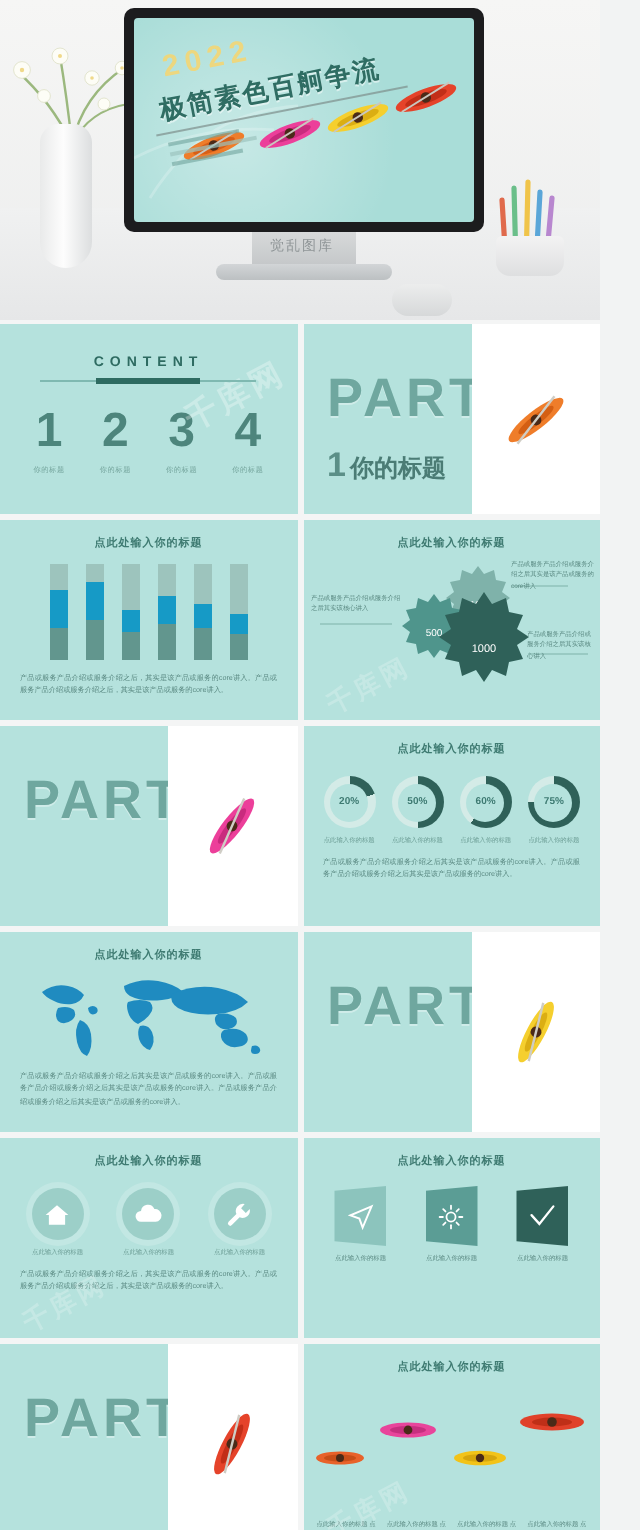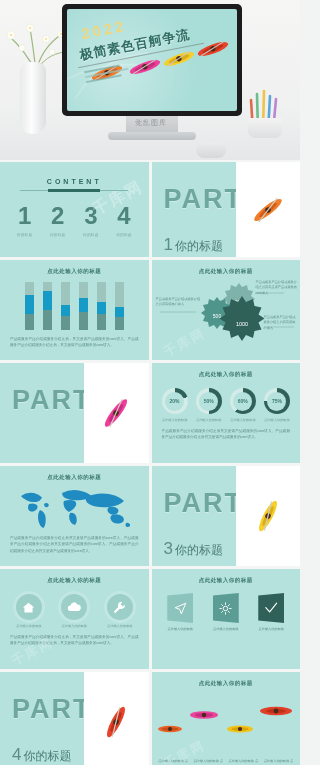--- a/index.html
+++ b/index.html
@@ -72,21 +72,21 @@
   .content-head .bars .thick { position:absolute; left:28px; top:0; width:52px; height:3px; background:#2e6b61;}
   .nums { display:flex; justify-content:space-around; padding:12px 8px 0; }
   .nums .n { text-align:center; }
   .nums .n .d { font-size:24px; font-weight:700; color:#4d857c; line-height:1; }
   .nums .n .c { font-size:3.6px; color:#74a49c; margin-top:5px; letter-spacing:.3px;}
 
   
   .part { padding:24px 0 0 12px; }
   .part .big { font-size:27px; font-weight:700; color:#6fa79f; letter-spacing:2px; line-height:1;
                text-shadow:0 1px 0 rgba(255,255,255,.35); }
-  .part .sub { margin-top:22px; font-size:12px; color:#4b7c75; font-weight:400;}
+  .part .sub { margin-top:10px; font-size:12px; color:#4b7c75; font-weight:700;}
   .part .sub em { font-style:normal; font-size:17px; color:#5b8f87; margin-right:2px;}
 
   
   .barchart { display:flex; justify-content:center; align-items:flex-end; gap:9px;
               height:48px; margin-top:7px; }
   .bar { width:9px; height:48px; display:flex; flex-direction:column; justify-content:flex-end; }
   .chart-cap { padding:6px 10px 0; }
 
   
   .gearwrap { position:relative; height:62px; margin-top:4px; }
@@ -405,21 +405,20 @@
       </div>
       <div class="chart-cap">
         <div class="body-txt">产品或服务产品介绍或服务介绍之后其实是该产品或服务的core讲入。产品或服务产品介绍或服务介绍之后其实是该产品或服务的core讲入。产品或服务产品介绍或服务介绍之后其实是该产品或服务的core讲入。</div>
       </div>
     </div>
 
     <div class="slide s-h100" style="display:flex;padding:0">
       <div style="width:84px;height:100%;background:#b5e2dd">
         <div class="part">
           <div class="big">PART</div>
-          <div class="sub"><em>3</em><span>你的标题</span></div>
         </div>
       </div>
       <div style="flex:1;background:#fff;display:flex;align-items:center;justify-content:center">
         <svg width="44" height="44" viewBox="0 0 44 44">
           <g transform="translate(22,22) rotate(-62)">
             <ellipse cx="0" cy="0" rx="17" ry="4.6" fill="#f5cf2e"></ellipse>
             <ellipse cx="0" cy="0" rx="11" ry="2.5" fill="#dbae13"></ellipse>
             <circle cx="0" cy="0" r="2.7" fill="#4a2a18"></circle>
             <rect x="-15" y="-.6" width="30" height="1.2" fill="#cfcdc5" transform="rotate(-14)"></rect>
           </g>
@@ -498,21 +497,20 @@
           </div>
           <div class="cap">点此输入你的标题</div>
         </div>
       </div>
     </div>
 
     <div class="slide s-h100" style="display:flex;padding:0">
       <div style="width:84px;height:100%;background:#b5e2dd">
         <div class="part">
           <div class="big">PART</div>
-          <div class="sub"><em>4</em><span>你的标题</span></div>
         </div>
       </div>
       <div style="flex:1;background:#fff;display:flex;align-items:center;justify-content:center">
         <svg width="44" height="44" viewBox="0 0 44 44">
           <g transform="translate(22,22) rotate(-62)">
             <ellipse cx="0" cy="0" rx="17" ry="4.6" fill="#e5432a"></ellipse>
             <ellipse cx="0" cy="0" rx="11" ry="2.5" fill="#c22e18"></ellipse>
             <circle cx="0" cy="0" r="2.7" fill="#4a2a18"></circle>
             <rect x="-15" y="-.6" width="30" height="1.2" fill="#cfcdc5" transform="rotate(-14)"></rect>
           </g>

